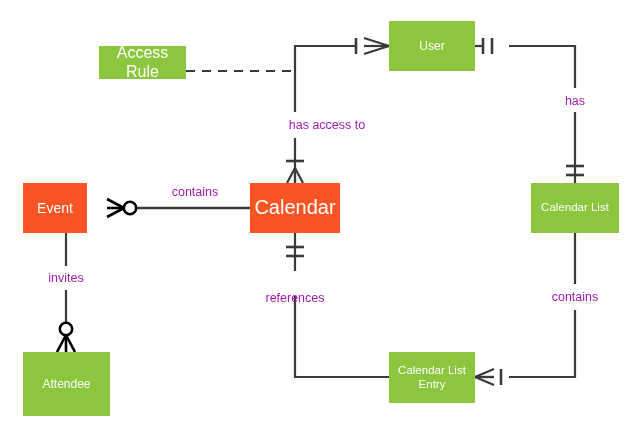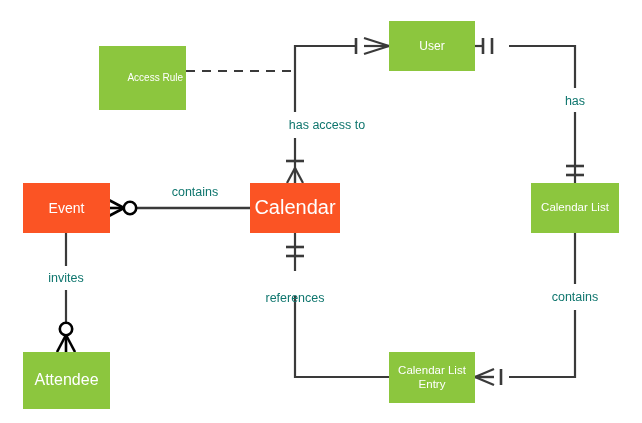--- a/index.html
+++ b/index.html
@@ -41,21 +41,21 @@
   .entity-orange {
     background: #fb5424;
   }
   .entity-label {
     display: block;
     white-space: pre-line;
     padding: 0 3px;
   }
   .rel-label {
     position: absolute;
-    color: #0f766e;
+    color: #a21caf;
     font-size: 12.5px;
     white-space: nowrap;
     transform: translate(-50%, -50%);
     z-index: 6;
     background: transparent;
   }
 </style>
 </head>
 <body>
 
@@ -125,41 +125,41 @@
       <path d="M 501 369 L 501 385" stroke-width="2.6"></path>
       <g stroke-width="2.4">
         <path d="M 475 377 L 494 369"></path>
         <path d="M 475 377 L 494 385"></path>
         <path d="M 475 377 L 494 377"></path>
       </g>
 
     </g>
   </svg>
 
-  <div class="entity-box entity-green" style="left:99px; top:46px; width:87px; height:64px; font-size:10px;justify-content:flex-end;">
+  <div class="entity-box entity-green" style="left:99px; top:46px; width:87px; height:33px; font-size:16px;justify-content:flex-end;">
     <span class="entity-label">Access Rule</span>
   </div>
 
   <div class="entity-box entity-green" style="left:389px; top:21px; width:86px; height:50px; font-size:12px;">
     <span class="entity-label">User</span>
   </div>
 
   <div class="entity-box entity-green" style="left:531px; top:183px; width:88px; height:50px; font-size:11.5px;">
     <span class="entity-label">Calendar List</span>
   </div>
 
-  <div class="entity-box entity-orange" style="left:23px; top:183px; width:87px; height:50px; font-size:14px;">
+  <div class="entity-box entity-orange" style="left:23px; top:183px; width:64px; height:50px; font-size:14px;">
     <span class="entity-label">Event</span>
   </div>
 
   <div class="entity-box entity-orange" style="left:250px; top:183px; width:90px; height:50px; font-size:20px;">
     <span class="entity-label">Calendar</span>
   </div>
 
-  <div class="entity-box entity-green" style="left:23px; top:352px; width:87px; height:57px; font-size:16px;">
+  <div class="entity-box entity-green" style="left:23px; top:352px; width:87px; height:64px; font-size:12px;">
     <span class="entity-label">Attendee</span>
   </div>
 
   <div class="entity-box entity-green" style="left:389px; top:352px; width:86px; height:51px; font-size:11.5px;">
     <span class="entity-label">Calendar List
 Entry</span>
   </div>
 
   <div class="rel-label" style="left:295px; top:125px;margin-left:32px;">has access to</div>
 

